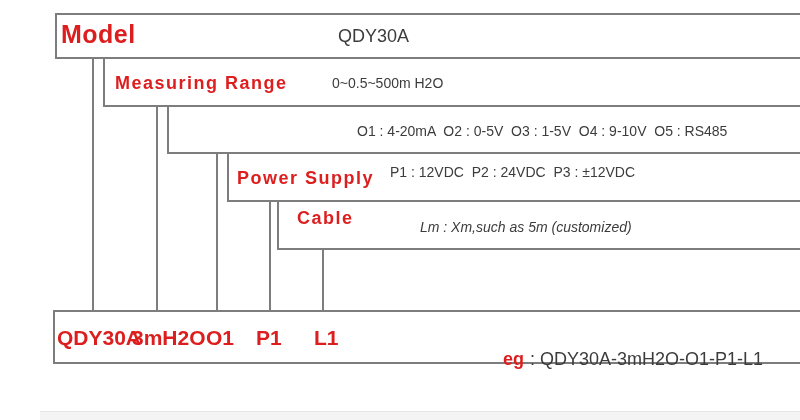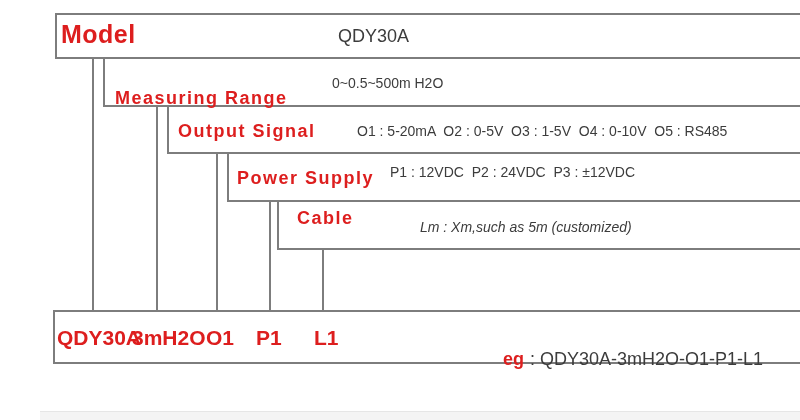--- a/index.html
+++ b/index.html
@@ -46,25 +46,24 @@
   <div class="box" style="left:15px;top:13px;width:765px;height:46px;"></div>
   <div class="box" style="left:63px;top:57px;width:717px;height:50px;"></div>
   <div class="box" style="left:127px;top:105px;width:653px;height:49px;"></div>
   <div class="box" style="left:187px;top:152px;width:593px;height:50px;"></div>
   <div class="box" style="left:237px;top:200px;width:543px;height:50px;"></div>
   <div class="box" style="left:13px;top:310px;width:767px;height:54px;"></div>
 
   <span class="lbl" id="lbl-model" style="left:21px;top:20px;">Model</span>
   <span class="val" id="val-model" style="left:298px;top:26px;">QDY30A</span>
 
-  <span class="lbl" style="left:75px;top:88px;">Measuring Range</span>
+  <span class="lbl" style="left:75px;top:73px;">Measuring Range</span>
   <span class="val" style="left:292px;top:75px;">0~0.5~500m H2O</span>
 
-  <span class="lbl" style="left:138px;top:121px;">Output Signal</span>
-  <span class="val" style="left:317px;top:123px;">O1 : 5-20mA  O2 : 0-5V  O3 : 1-5V  O4 : 0-10V  O5 : RS485</span>
+  <span class="val" style="left:317px;top:123px;">O1 : 4-20mA  O2 : 0-5V  O3 : 1-5V  O4 : 9-10V  O5 : RS485</span>
 
   <span class="lbl" style="left:197px;top:168px;">Power Supply</span>
   <span class="val" style="left:350px;top:164px;">P1 : 12VDC  P2 : 24VDC  P3 : ±12VDC</span>
 
   <span class="lbl" style="left:257px;top:208px;">Cable</span>
   <span class="val" style="left:380px;top:219px;font-style:italic;">Lm : Xm,such as 5m (customized)</span>
 
   <span class="code-part" style="left:17px;top:326px;">QDY30A</span>
   <span class="code-part" style="left:92px;top:326px;text-align:center;">3mH2O</span>
   <span class="code-part" style="left:166px;top:326px;">O1</span>

